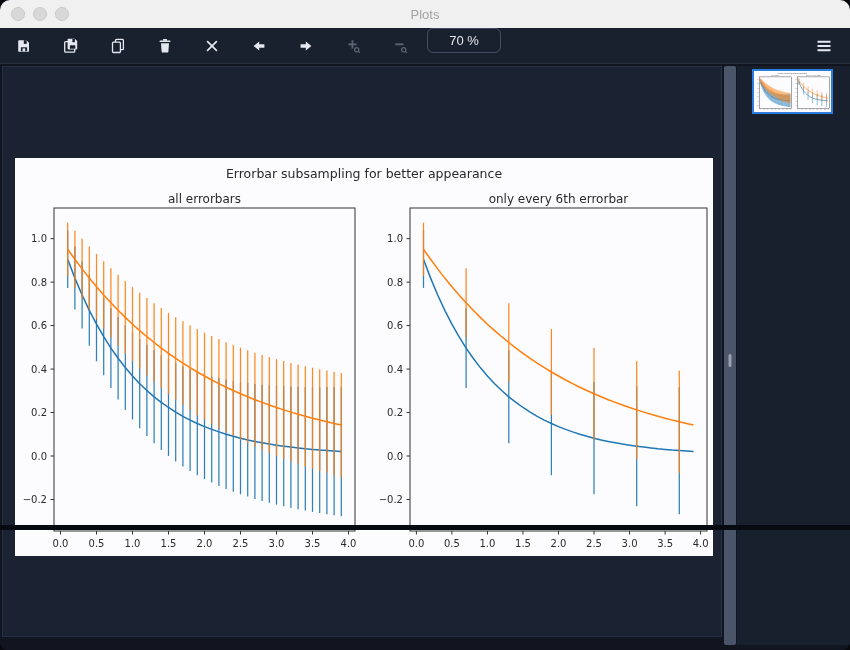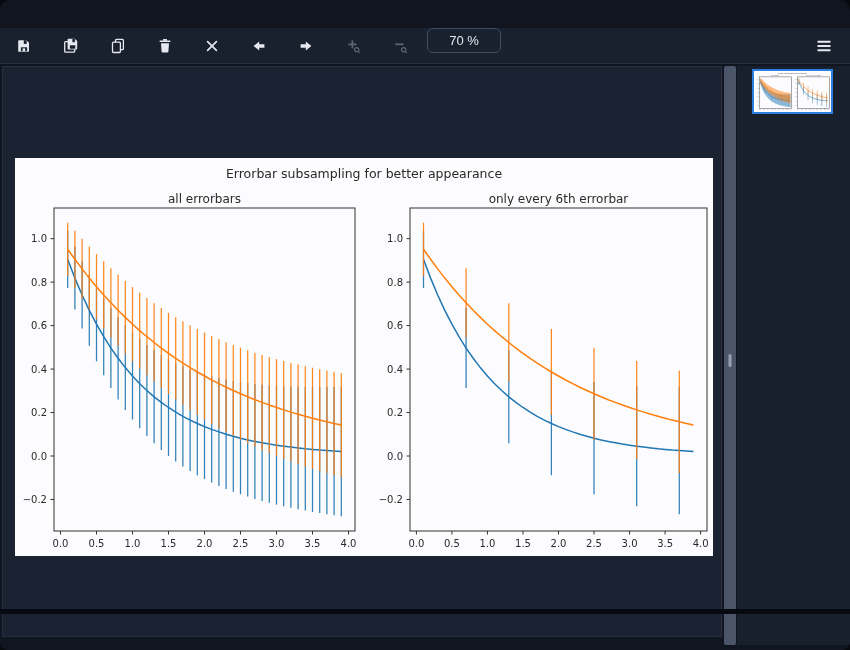--- a/index.html
+++ b/index.html
@@ -16,40 +16,48 @@
   .toolbar{position:absolute;top:28px;left:0;width:100%;height:36px;background:#1a212e;
            display:flex;border-bottom:1px solid #262e40;box-sizing:border-box;}
   .tb-btn{width:47px;height:35px;display:flex;align-items:center;justify-content:center;
           background:none;border:none;padding:0;color:#e5e8ee;cursor:pointer;}
   .tb-btn.disabled{color:#5b6477;}
   .zoombox{margin-left:4px;width:74px;height:25px;border:1px solid #434e66;border-radius:6px;
            color:#e4e7ec;font-size:13px;display:flex;align-items:center;justify-content:center;box-sizing:border-box;}
   .menu-btn{position:absolute;right:4px;top:0;width:44px;height:35px;display:flex;align-items:center;
             justify-content:center;background:none;border:none;color:#e5e8ee;cursor:pointer;}
   
-  .content{position:absolute;top:64px;left:0;width:100%;height:550px;background:#11151f;}
+  .content{position:absolute;top:64px;left:0;width:100%;height:466px;background:#11151f;}
   .plot-panel{position:absolute;left:2px;top:2px;width:720px;height:571px;background:#1b2231;
               border:1px solid #272f42;box-sizing:border-box;}
   .figure{position:absolute;left:12px;top:91px;width:698px;height:398px;background:#fcfbfd;}
   .figure svg{display:block;width:698px;height:398px;}
   .splitter{position:absolute;left:724px;top:2px;width:12px;height:579px;background:#4a5569;border-radius:2px;}
   .splitter .handle{position:absolute;left:50%;top:288px;width:3px;height:13px;background:#98a1b1;
                     border-radius:2px;transform:translateX(-50%);}
   .sidebar{position:absolute;left:737px;top:2px;width:113px;height:579px;background:#181f2d;}
   .thumb{position:absolute;left:15px;top:3px;width:81px;height:45px;background:#fcfbfd;
          border:2px solid #2b7de0;box-sizing:border-box;cursor:pointer;}
   .thumb svg{display:block;width:75px;height:39px;margin:1px;}
   .bottom-edge{position:absolute;left:0;bottom:0;width:100%;height:5px;background:#070a10;}
   svg text{font-family:"DejaVu Sans",sans-serif;}
 </style>
 </head>
 <body>
 
 <div class="window">
 
+  <div class="titlebar">
+    <div class="traffic">
+      <span class="tl"></span>
+      <span class="tl"></span>
+      <span class="tl"></span>
+    </div>
+    <div class="titletext">Plots</div>
+  </div>
 
   <div class="toolbar">
     <button class="tb-btn">
       <svg width="18" height="18" viewBox="0 0 18 18">
         <path d="M3.2 4.1c0-.5.4-.9.9-.9h7.4l2.5 2.5v8.2c0 .5-.4.9-.9.9H4.1c-.5 0-.9-.4-.9-.9z" fill="currentColor"></path>
         <rect x="8.8" y="3.2" width="2.9" height="3.7" fill="#1a212e"></rect>
         <rect x="5.9" y="10.3" width="6.2" height="3.9" fill="#1a212e"></rect>
         <rect x="7.6" y="11.4" width="2.6" height="2.8" fill="currentColor"></rect>
       </svg>
     </button>

